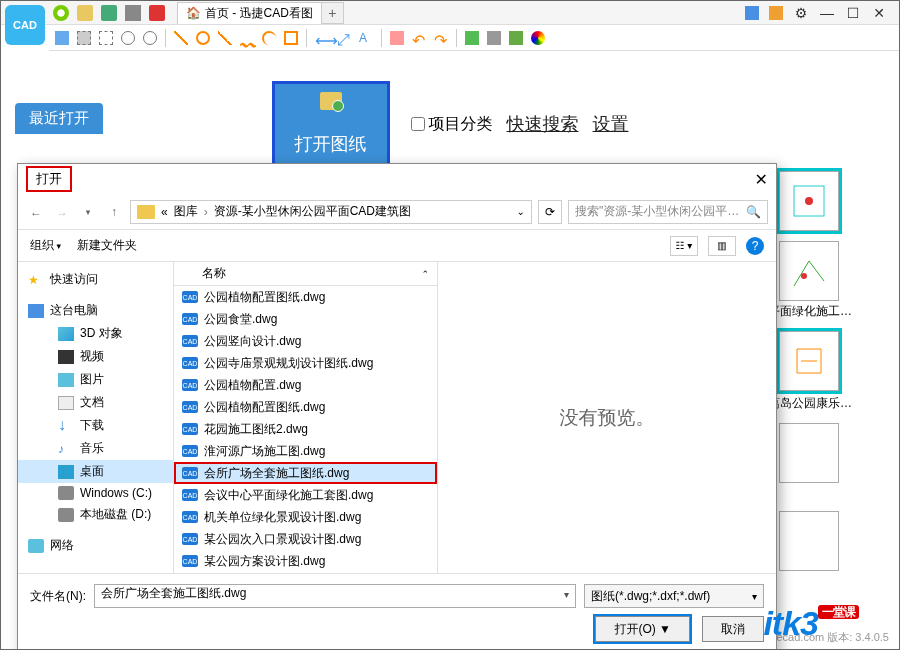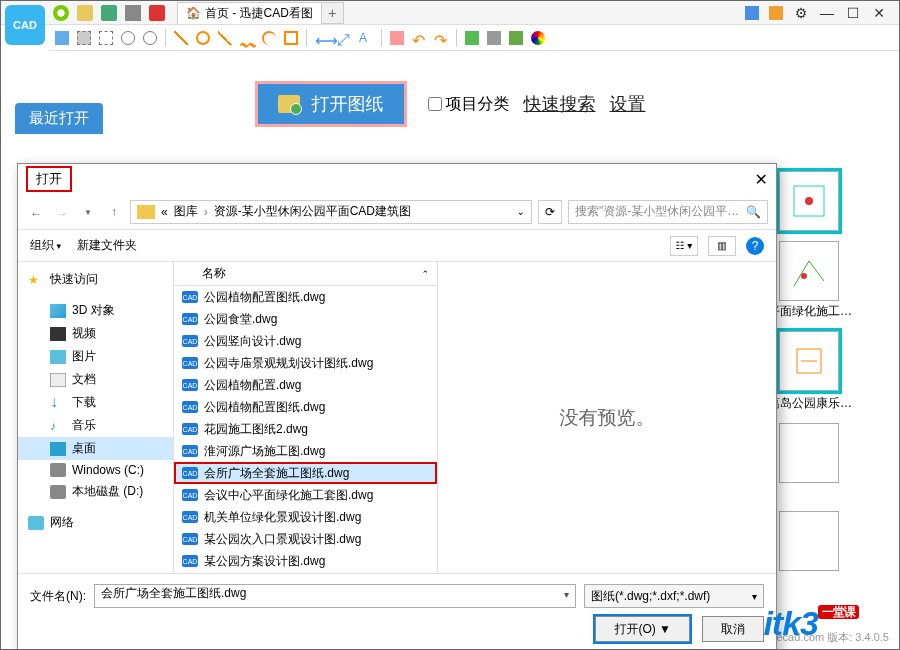--- a/index.html
+++ b/index.html
@@ -16,21 +16,21 @@
 .win-btn { width: 16px; height: 16px; display: inline-flex; align-items: center; justify-content: center; font-size: 14px; color: #333; }
 
 
 .toolbar { height: 26px; margin-left: 48px; display: flex; align-items: center; gap: 8px; padding: 0 6px; border-bottom: 1px solid #ddd; }
 .tool-sep { width: 1px; height: 18px; background: #ccc; }
 
 
 .main { position: relative; height: 596px; background: #fff; }
 .recent-tab { position: absolute; top: 52px; left: 14px; background: #3b8fd6; color: #fff; font-size: 15px; padding: 6px 14px; border-radius: 4px 4px 0 0; z-index: 1; }
 .top-actions { position: absolute; top: 30px; left: 0; right: 0; display: flex; justify-content: center; align-items: center; gap: 14px; z-index: 1; }
-.open-draw-btn { background: #3b8fd6; color: #fff; border: 3px solid #fca5a5; padding: 8px 20px; font-size: 18px; display: flex; align-items: center; gap: 12px; }
+.open-draw-btn { background: #3b8fd6; color: #fff; border: 3px solid #1d4ed8; padding: 8px 20px; font-size: 18px; display: flex; align-items: center; gap: 22px; flex-direction: column; }
 .open-draw-btn .folder-icon { width: 22px; height: 18px; background: #e8c860; border-radius: 2px; position: relative; }
 .open-draw-btn .folder-icon::after { content: ""; position: absolute; bottom: -2px; right: -2px; width: 10px; height: 10px; background: #4caf50; border-radius: 50%; border: 1px solid #fff; }
 .proj-cat { display: flex; align-items: center; gap: 4px; font-size: 16px; padding-left: 7px; }
 .proj-cat input[type=checkbox] { width: 14px; height: 14px; }
 .link-u { font-size: 18px; text-decoration: underline; color: #222; }
 
 
 .thumb { position: absolute; right: 60px; width: 60px; height: 60px; border: 1px solid #aaa; background: #fff; display: flex; align-items: center; justify-content: center; font-size: 10px; }
 .thumb.sel { outline: 3px solid #00c4cc; }
 .thumb-label { position: absolute; right: 40px; font-size: 12px; width: 110px; text-align: center; white-space: nowrap; overflow: hidden; text-overflow: ellipsis; }
@@ -53,21 +53,21 @@
 .dlg-toolbar .drop::after { content: " ▾"; font-size: 9px; }
 .dlg-tb-right { margin-left: auto; display: flex; gap: 10px; align-items: center; }
 .view-btn { width: 28px; height: 20px; border: 1px solid #ccc; display: flex; align-items: center; justify-content: center; font-size: 10px; }
 .help-circle { width: 18px; height: 18px; border-radius: 50%; background: #0a7de0; color: #fff; display: flex; align-items: center; justify-content: center; font-size: 12px; }
 
 .dlg-body { flex: 1; display: flex; overflow: hidden; }
 .dlg-side { width: 156px; border-right: 1px solid #e0e0e0; padding: 6px 0; overflow: auto; font-size: 12px; }
 .side-item { display: flex; align-items: center; gap: 6px; padding: 3px 8px 3px 20px; }
 .side-item.sel { background: #cde8ff; }
 .side-item.top { padding-left: 10px; font-weight: normal; }
-.side-item.sub { padding-left: 32px; }
+.side-item.sub { padding-left: 40px; }
 .sicon { width: 16px; height: 14px; display: inline-block; }
 .sicon.star { color: #f5b800; }
 .sicon.pc { background: #4a90e2; }
 .sicon.cube { background: linear-gradient(135deg,#5bc0de,#2a9fd6); }
 .sicon.film { background: #333; }
 .sicon.img { background: #5bc0de; }
 .sicon.doc { background: #eee; border: 1px solid #aaa; }
 .sicon.dl { color: #3b8fd6; font-size: 16px; line-height: 12px; }
 .sicon.music { color: #3b8fd6; }
 .sicon.desk { background: #2aa0d0; }
@@ -242,20 +242,24 @@
       </div>
     </div>
 
     <div class="dlg-body">
       <div class="dlg-side">
         <div class="side-item top">
             <span class="sicon star">★</span>
             <span>快速访问</span>
           </div>
         <div style="height:8px;"></div>
+        <div class="side-item top">
+            <span class="sicon pc"></span>
+            <span>这台电脑</span>
+          </div>
         <div class="side-item sub">
             <span class="sicon cube"></span>
             <span>3D 对象</span>
           </div>
         <div class="side-item sub">
             <span class="sicon film"></span>
             <span>视频</span>
           </div>
         <div class="side-item sub">
             <span class="sicon img"></span>

